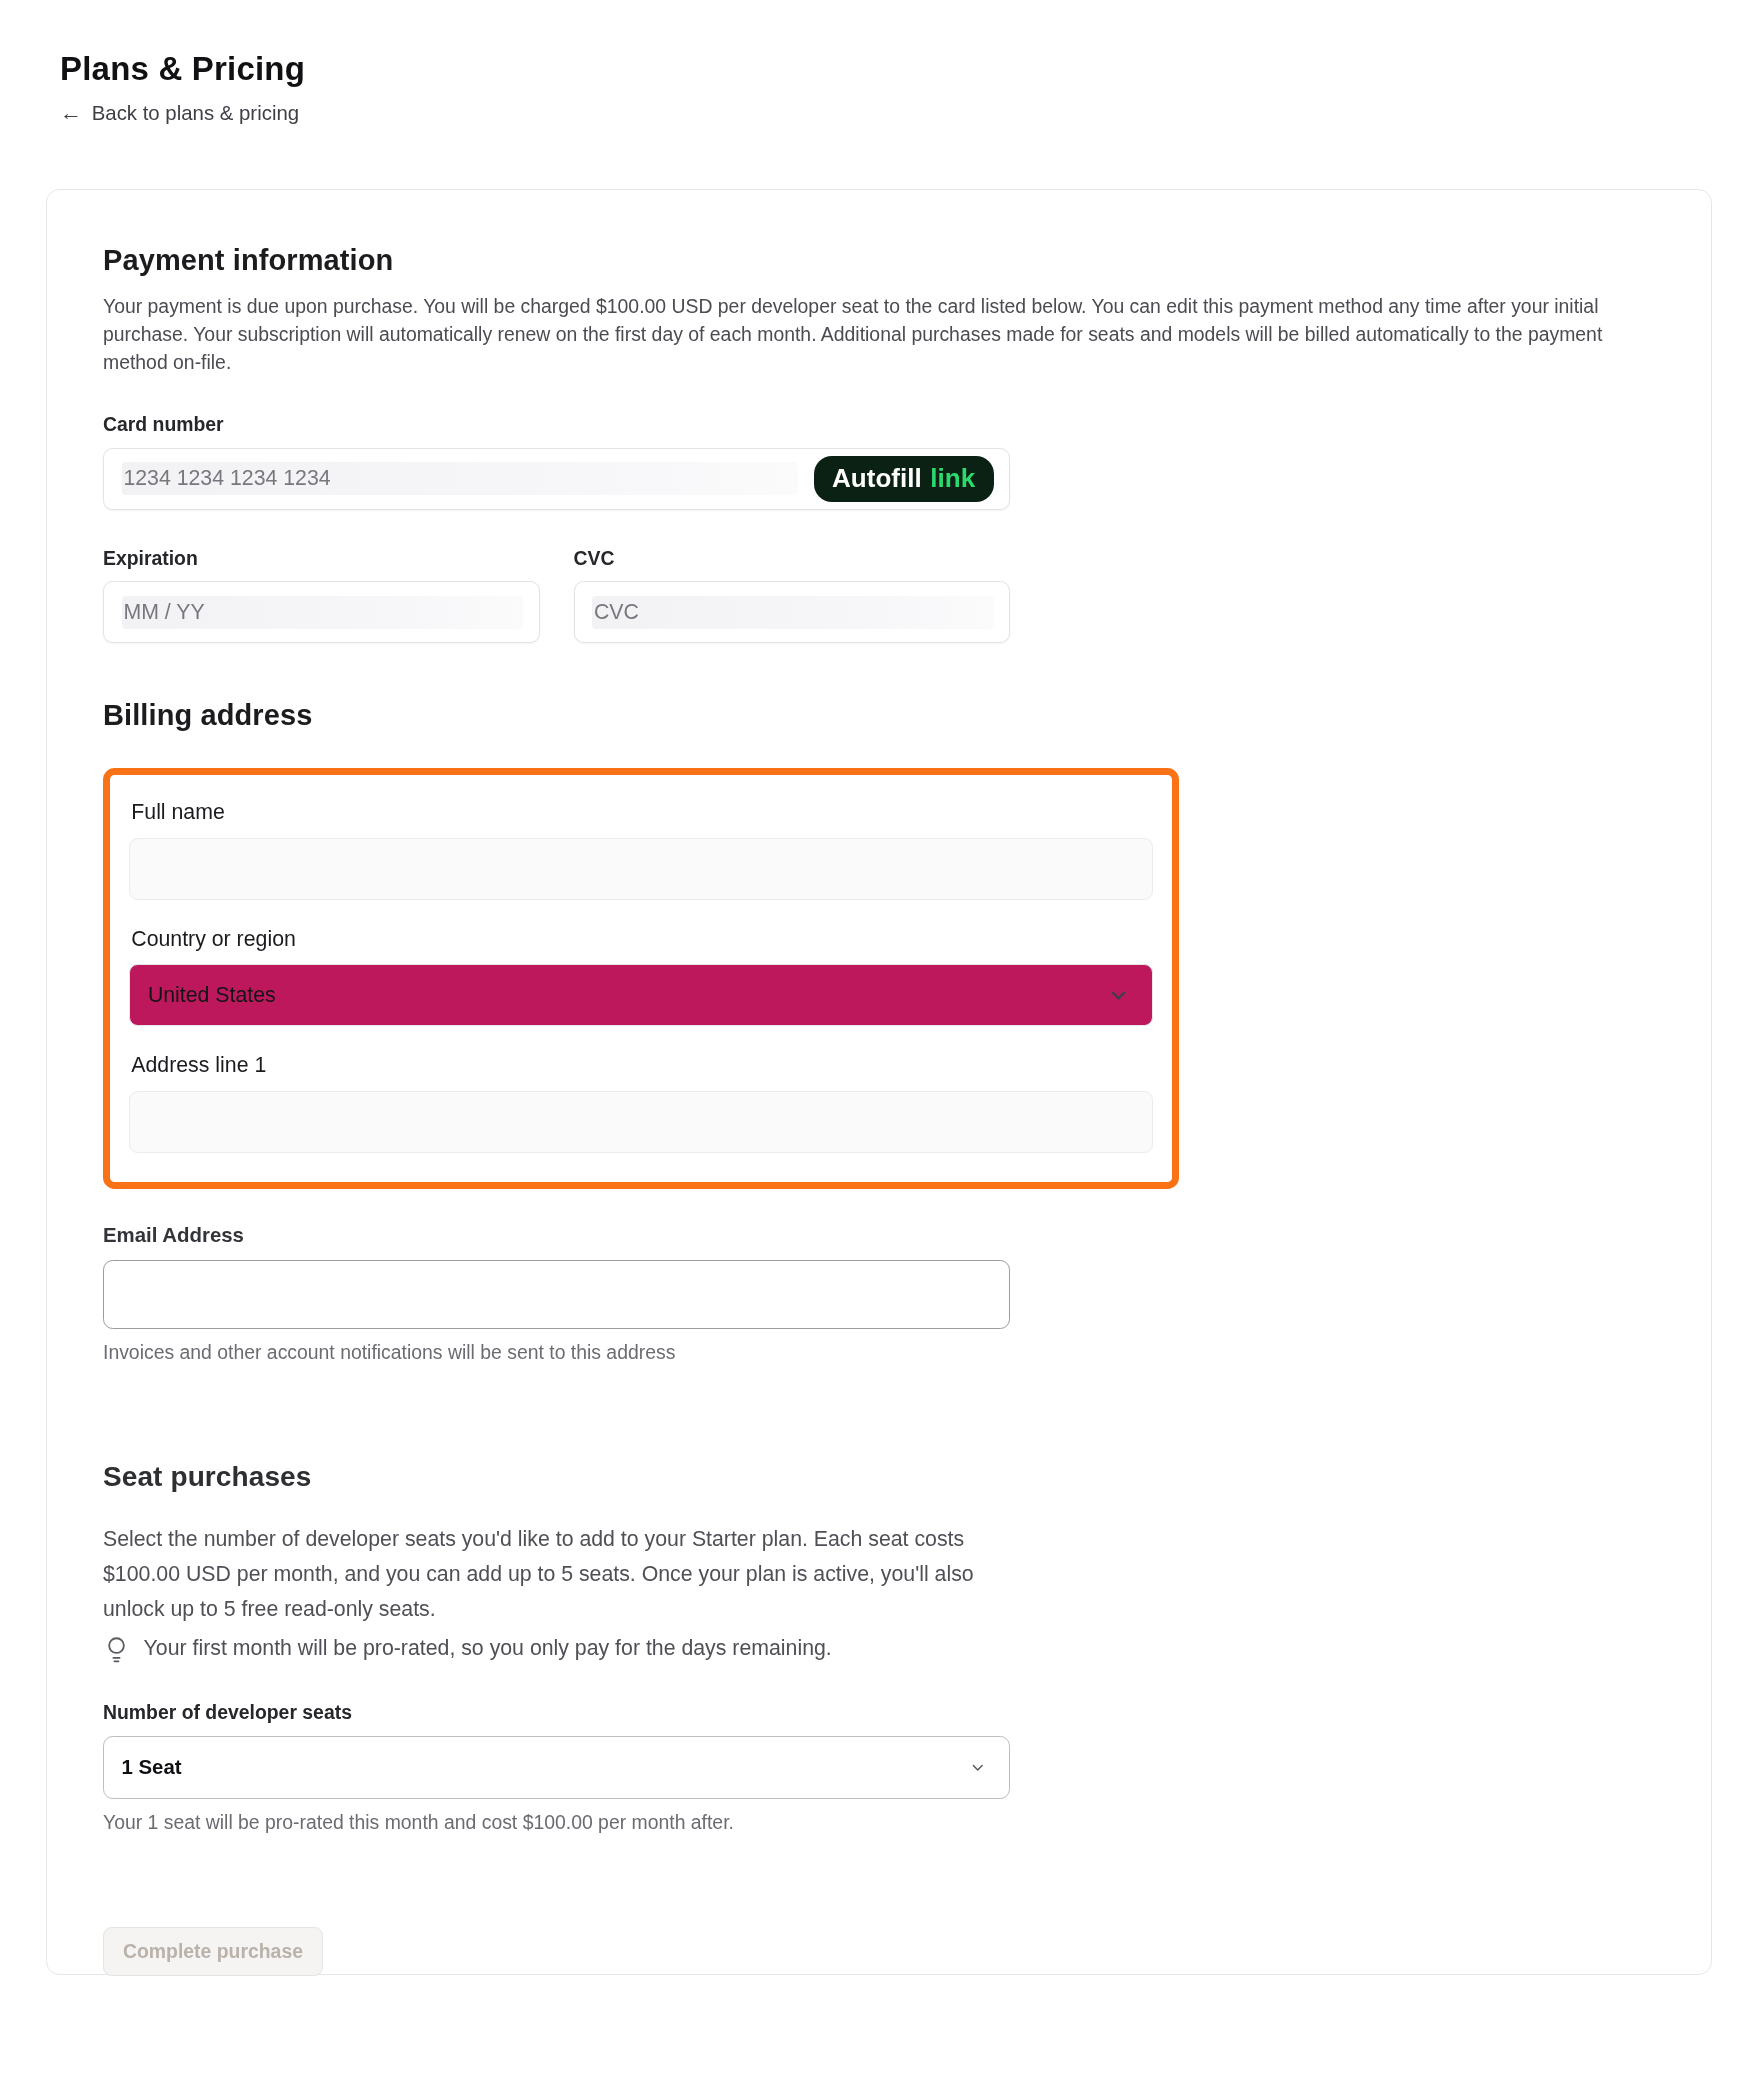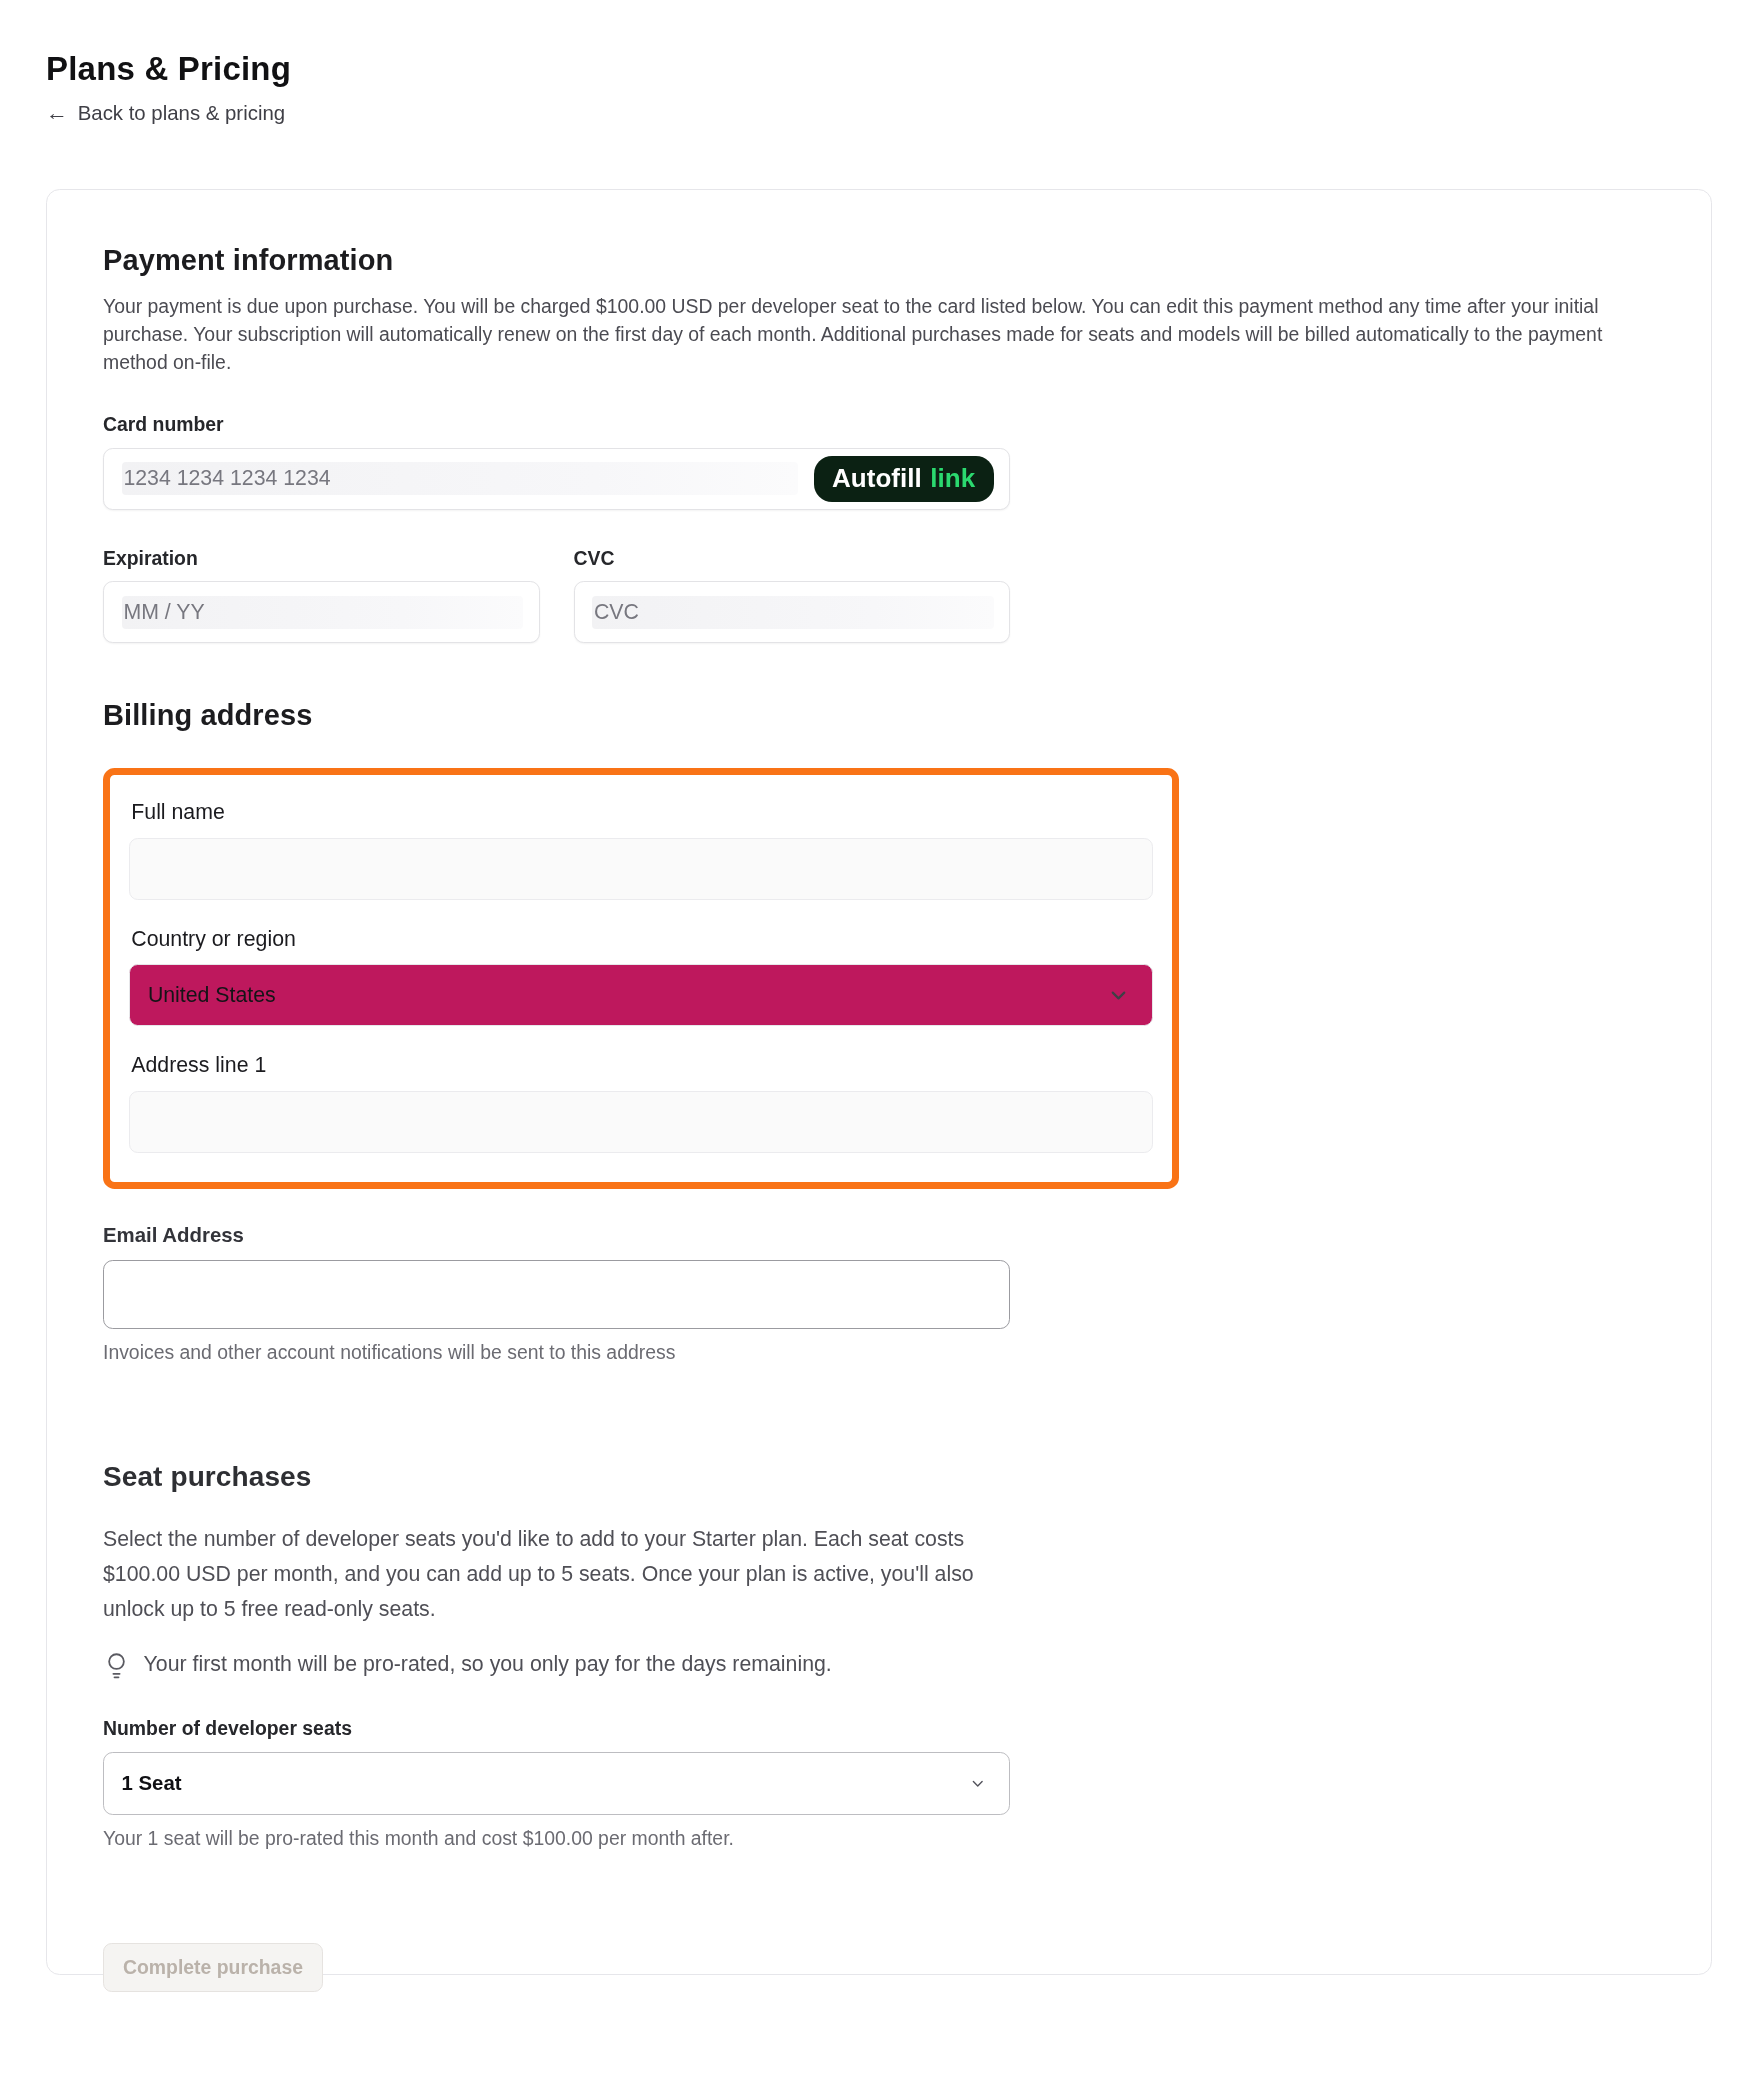--- a/index.html
+++ b/index.html
@@ -4,21 +4,21 @@
 <style>
   * { box-sizing: border-box; }
   html,body { margin:0; padding:0; background:#ffffff; }
   body {
     width:1757px; min-height:2083px;
     font-family:"Liberation Sans", sans-serif;
     color:#18181b;
     -webkit-font-smoothing:antialiased;
   }
 
-  .page-header { padding:50px 0 0 46px; }
+  .page-header { padding:50px 0 0 60px; }
   .page-title { font-size:33px; font-weight:700; color:#111113; margin:0 0 13.6px 0; letter-spacing:0.2px; }
   .back-link {
     display:inline-flex; align-items:center; gap:9.7px;
     font-size:20.4px; color:#3f3f46; cursor:pointer; text-decoration:none;
   }
   .back-arrow { font-size:22px; line-height:1; color:#3f3f46; }
 
   .card {
     margin:64px 46px 0 46px;
     width:1666px; height:1786px;
@@ -94,21 +94,21 @@
     font-family:"Liberation Sans", sans-serif; font-size:21.3px; color:#18181b;
     padding:0 17.5px; outline:none; display:block;
   }
   .helper-text { font-size:19.4px; color:#6b6b72; margin:12.6px 0 0 0; width:907px; }
 
   .seats-heading { margin-top:97px; font-size:28px; font-weight:600; color:#2e2f33; }
   .seats-desc {
     width:907px; margin:29px 0 0 0;
     font-size:21.3px; line-height:35px; color:#4f4f56;
   }
-  .tip-row { display:flex; align-items:flex-start; gap:13.6px; margin-top:23px; width:907px; }
+  .tip-row { display:flex; align-items:flex-start; gap:13.6px; margin-top:7px; width:907px; }
   .tip-icon { flex:0 0 auto; margin-top:1px; }
   .tip-text { font-size:21.3px; color:#4f4f56; line-height:29px; }
 
   .seats-label { font-size:19.4px; font-weight:600; color:#26272b; margin:37px 0 11.6px 0; }
   .seat-select {
     width:907px; height:63px;
     background:#fff; border:1px solid #bdbdc1; border-radius:9.7px;
     display:flex; align-items:center; justify-content:space-between;
     padding:0 23px 0 17.5px; cursor:pointer;
   }

